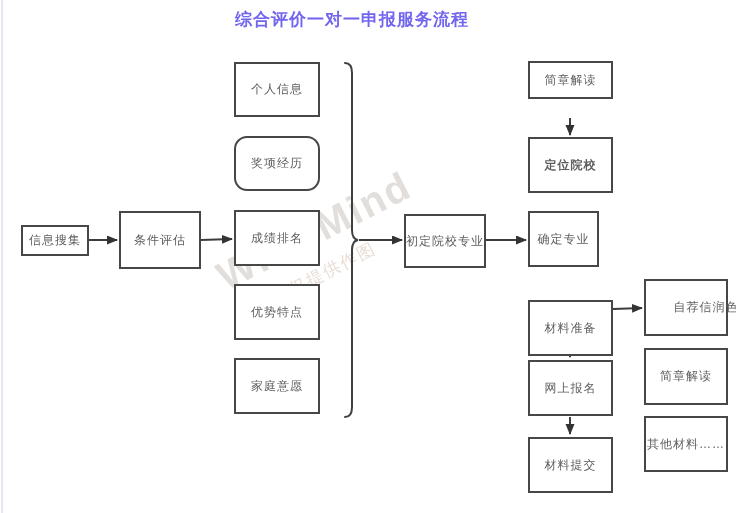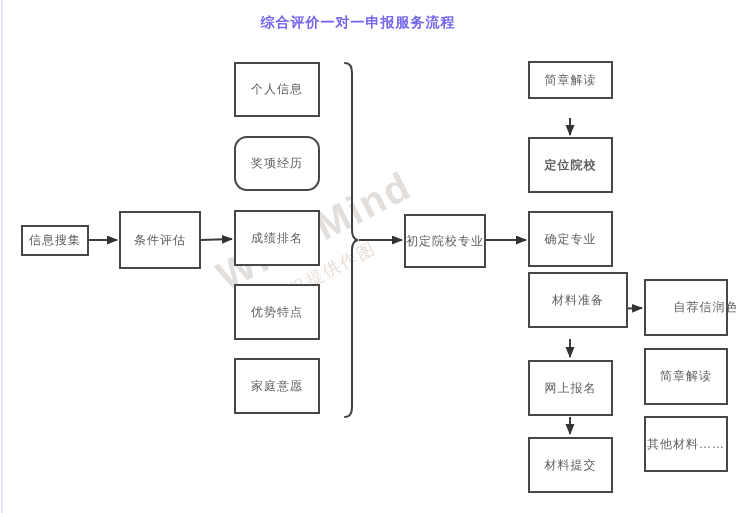--- a/index.html
+++ b/index.html
@@ -4,22 +4,22 @@
 <style>
   html,body{margin:0;padding:0;background:#ffffff;}
   body{font-family:"Liberation Sans","DejaVu Sans",sans-serif;}
   .canvas{
     position:relative;width:736px;height:513px;background:#ffffff;overflow:hidden;
   }
   .left-edge{
     position:absolute;left:1px;top:0;width:2px;height:513px;background:#e7e5f1;
   }
   .title{
-    position:absolute;left:0;top:6px;width:700px;margin:8px;
-    text-align:center;font-size:14px;font-weight:bold;color:#7265ee;letter-spacing:1px;
+    position:absolute;left:0;top:6px;width:700px;margin:2px;
+    text-align:center;font-size:17px;font-weight:bold;color:#7265ee;letter-spacing:1px;
   }
   .watermark{
     position:absolute;left:228px;top:185px;width:290px;height:150px;
     transform:rotate(-27deg);pointer-events:none;
   }
   .wm-big{
     font-size:40px;font-weight:bold;color:rgba(178,168,160,0.38);letter-spacing:2px;white-space:nowrap;
   }
   .wm-small{
     font-size:17px;color:rgba(196,168,148,0.40);margin-top:8px;margin-left:6px;white-space:nowrap;letter-spacing:2px;
@@ -35,22 +35,22 @@
   .n0 {left:21px;  top:225px; width:68px; height:31px;}
   .n1 {left:119px; top:211px; width:82px; height:58px;}
   .n2 {left:234px; top:62px;  width:86px; height:55px;}
   .n3 {left:234px; top:136px; width:86px; height:55px;border-radius:13px;}
   .n4 {left:234px; top:210px; width:86px; height:56px;}
   .n5 {left:234px; top:284px; width:86px; height:56px;}
   .n6 {left:234px; top:358px; width:86px; height:56px;}
   .n7 {left:404px; top:214px; width:82px; height:54px;}
   .n8 {left:528px; top:61px;  width:85px; height:38px;}
   .n9 {left:528px; top:137px; width:85px; height:56px;font-weight:bold;}
-  .n10{left:528px; top:211px; width:85px; height:56px;}
-  .n11{left:528px; top:272px; width:100px; height:56px;}
+  .n10{left:528px; top:211px; width:71px; height:56px;}
+  .n11{left:528px; top:300px; width:85px; height:56px;}
   .n12{left:528px; top:360px; width:85px; height:56px;}
   .n13{left:528px; top:437px; width:85px; height:56px;}
   .n14{left:644px; top:279px; width:84px; height:57px;padding-left:40px;}
   .n15{left:644px; top:348px; width:84px; height:57px;}
   .n16{left:644px; top:416px; width:84px; height:56px;}
 </style>
 </head>
 <body>
 
 <div class="canvas">

